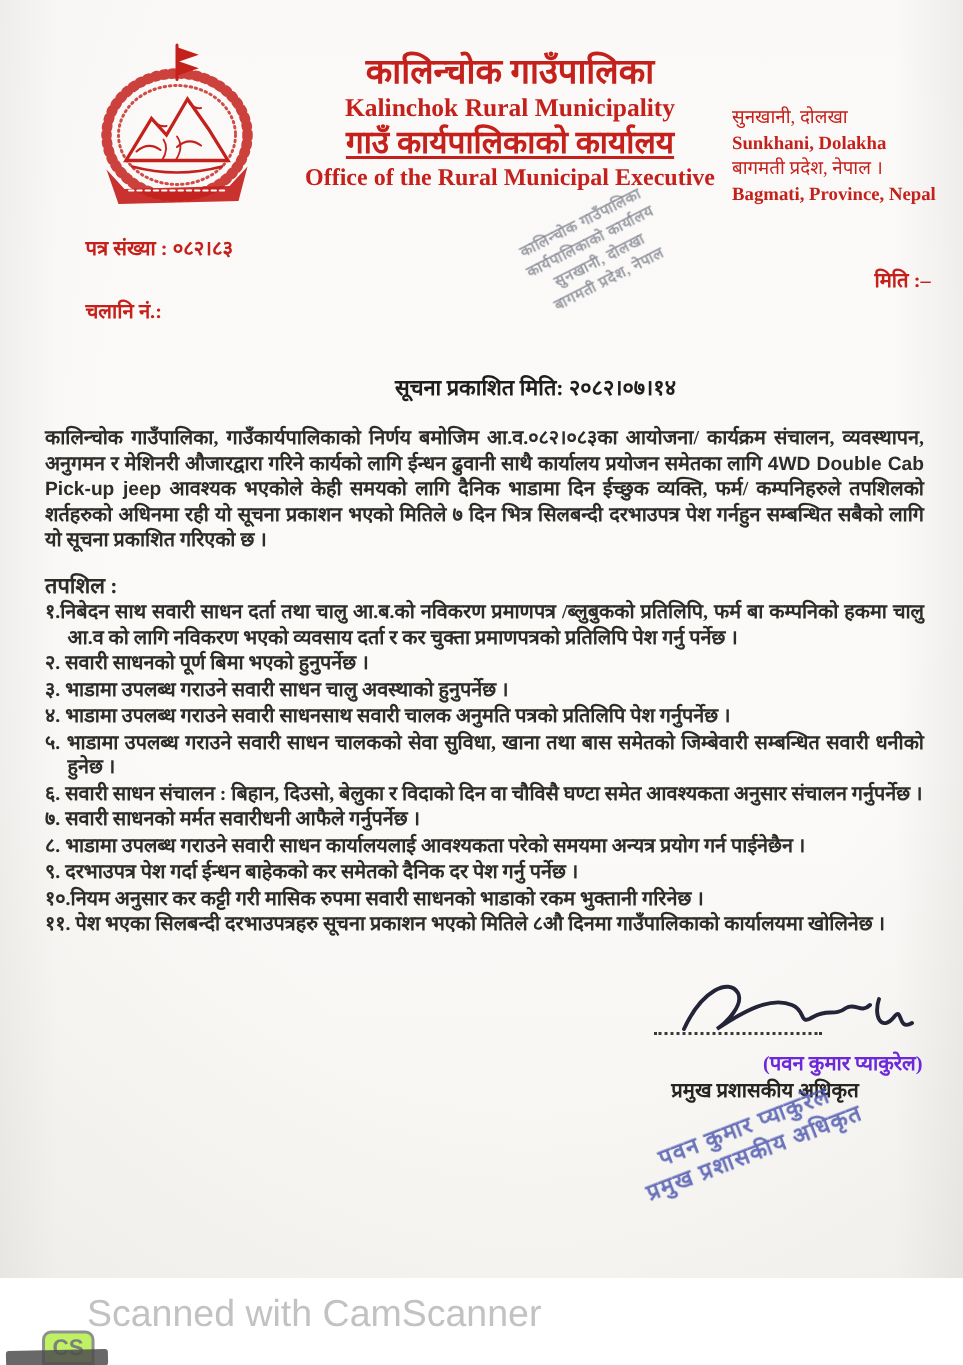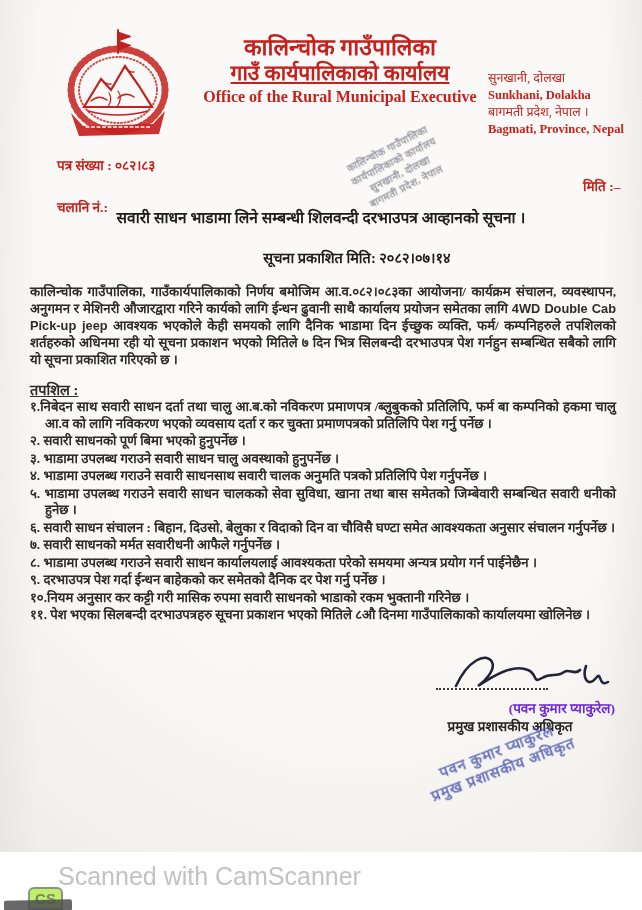--- a/index.html
+++ b/index.html
@@ -35,21 +35,21 @@
 
   .subject{position:absolute;left:0;top:206px;width:642px;text-align:center;
            font-size:15.5px;font-weight:700;color:#1f1e1c;}
   .published{position:absolute;left:0;top:247px;width:642px;text-align:center;
              font-size:14.5px;font-weight:700;color:#1f1e1c;padding-left:36px;}
 
   
   .content{position:absolute;left:30px;top:283px;width:586px;color:#2e2c29;}
   .para{font-size:13.2px;line-height:17px;text-align:justify;font-weight:600;}
   .para b{font-family:"Liberation Sans",sans-serif;font-size:12.8px;}
-  .list-head{margin-top:11px;font-size:14.5px;font-weight:700;text-decoration:underline;}
+  .list-head{margin-top:11px;font-size:14.5px;font-weight:700;}
   .list{}
   .item{font-size:13.2px;line-height:16.5px;font-weight:600;text-align:justify;
         padding-left:15px;text-indent:-15px;margin-bottom:1px;}
 
   
   .sig-svg{position:absolute;left:448px;top:648px;width:168px;height:52px;}
   .sig-dots{position:absolute;left:436px;top:688px;width:112px;border-bottom:2.5px dotted #3c3a38;}
   .sig-name{position:absolute;left:405px;top:699px;width:210px;text-align:right;
             font-size:13.5px;font-weight:700;color:#6d28d9;}
   .sig-title{position:absolute;left:405px;top:717px;width:210px;text-align:center;
@@ -87,20 +87,21 @@
       <path d="M33,76 q8,-7 16,-1 M60,73 q8,-7 16,-1" stroke-width="1.4"></path>
       <path d="M50,82 q5,-8 1,-14 M59,82 q6,-9 1,-16" stroke-width="1.2"></path>
       <path d="M30,86 q30,8 60,0" stroke-width="1.6"></path>
       <path d="M13,88 L25,101 L95,99 L107,86 L101,109 L21,111 Z" fill="#c4211c" stroke="none" opacity=".92"></path>
       <path d="M28,102 h64" stroke="#ffffff" stroke-width="1.3" stroke-dasharray="3 2.5"></path>
     </g>
   </svg>
 
   <div class="head-center">
     <div class="h-np1">कालिन्चोक गाउँपालिका</div>
+    <div class="h-en1">Kalinchok Rural Municipality</div>
     <div class="h-np2">गाउँ कार्यपालिकाको कार्यालय</div>
     <div class="h-en2">Office of the Rural Municipal Executive</div>
   </div>
 
   <div class="addr">
     <div class="np">सुनखानी, दोलखा</div>
     <div class="en">Sunkhani, Dolakha</div>
     <div class="np">बागमती प्रदेश, नेपाल ।</div>
     <div class="en">Bagmati, Province, Nepal</div>
   </div>
@@ -109,21 +110,20 @@
   <div class="disp red">चलानि नं.:</div>
   <div class="miti red">मिति :–</div>
 
   <div class="round-stamp">
     <div>कालिन्चोक गाउँपालिका</div>
     <div>कार्यपालिकाको कार्यालय</div>
     <div>सुनखानी, दोलखा</div>
     <div>बागमती प्रदेश, नेपाल</div>
   </div>
 
-  <div class="subject">सवारी साधन भाडामा लिने सम्बन्धी शिलवन्दी दरभाउपत्र आव्हानको सूचना ।</div>
   <div class="published">सूचना प्रकाशित मिति: २०८२।०७।१४</div>
 
   <div class="content">
     <div class="para"><span>कालिन्चोक  गाउँपालिका, गाउँकार्यपालिकाको निर्णय बमोजिम आ.व.०८२।०८३का आयोजना/ कार्यक्रम संचालन, व्यवस्थापन, अनुगमन र मेशिनरी औजारद्वारा गरिने कार्यको लागि ईन्धन ढुवानी साथै कार्यालय प्रयोजन समेतका लागि </span><b>4WD Double Cab Pick-up jeep</b><span> आवश्यक भएकोले केही समयको लागि दैनिक भाडामा दिन ईच्छुक व्यक्ति, फर्म/ कम्पनिहरुले तपशिलको शर्तहरुको अधिनमा रही यो सूचना प्रकाशन भएको मितिले ७ दिन भित्र सिलबन्दी दरभाउपत्र पेश गर्नहुन सम्बन्धित सबैको लागि यो सूचना प्रकाशित गरिएको छ ।</span></div>
     <div class="list-head">तपशिल :</div>
     <div class="list">
       <div class="item">१.निबेदन साथ सवारी साधन दर्ता तथा चालु आ.ब.को नविकरण प्रमाणपत्र /ब्लुबुकको प्रतिलिपि, फर्म बा कम्पनिको हकमा चालु आ.व को लागि नविकरण भएको व्यवसाय दर्ता र कर चुक्ता प्रमाणपत्रको प्रतिलिपि पेश गर्नु पर्नेछ ।</div>
       <div class="item">२. सवारी साधनको पूर्ण बिमा भएको हुनुपर्नेछ ।</div>
       <div class="item">३. भाडामा उपलब्ध गराउने सवारी साधन चालु अवस्थाको हुनुपर्नेछ ।</div>
       <div class="item">४. भाडामा उपलब्ध गराउने सवारी साधनसाथ सवारी चालक अनुमति पत्रको प्रतिलिपि पेश गर्नुपर्नेछ ।</div>

